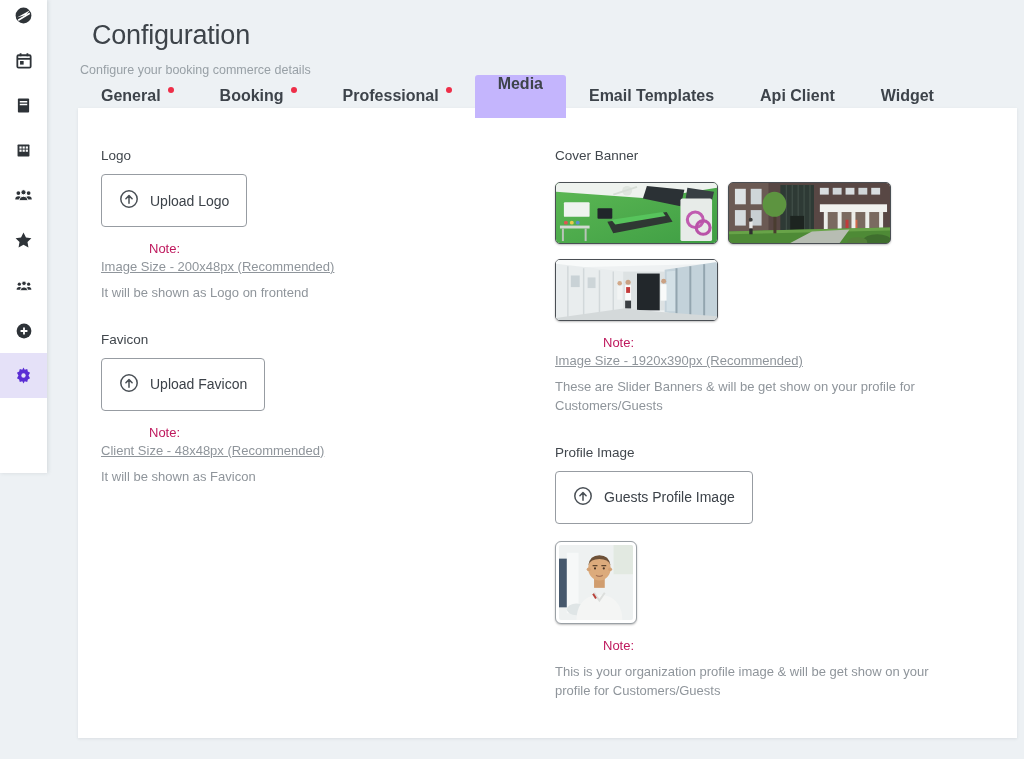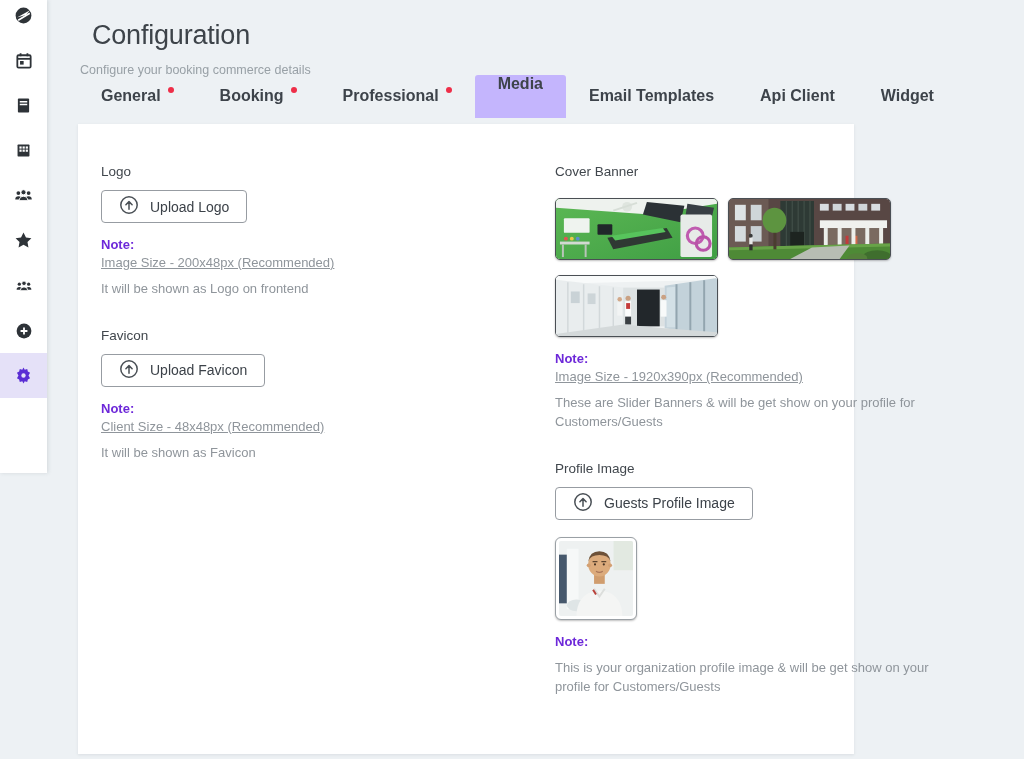--- a/index.html
+++ b/index.html
@@ -39,38 +39,38 @@
     display:flex; align-items:flex-start; gap:7px;
     font-size:16px; font-weight:700; color:#3d434a; cursor:pointer; white-space:nowrap;
   }
   .tab.active {
     height:43px; background:#c4b5fd; border-radius:3px 3px 0 0;
   }
   .tab-dot { width:6px; height:6px; border-radius:50%; background:#ee2e48; }
 
   
   .card {
-    position:absolute; left:78px; top:124px; width:776px; height:630px;
+    position:absolute; left:78px; top:108px; width:939px; height:630px;
     background:#ffffff; z-index:2;
     box-shadow:0 1px 3px rgba(60,70,80,0.10);
   }
   .col-left  { position:absolute; left:23px;  top:40px; width:430px; }
   .col-right { position:absolute; left:477px; top:40px; width:445px; }
 
   .section-label { font-size:13.5px; color:#41474d; }
   .upload-btn {
     margin-top:11px;
     display:inline-flex; align-items:center; gap:11px;
     background:#fff; border:1px solid #979ca2; border-radius:4px;
-    padding:4px 17px; font-size:14px; color:#3c4249; cursor:pointer;
+    padding:14px 17px; font-size:14px; color:#3c4249; cursor:pointer;
     font-family:"Liberation Sans", sans-serif;
   }
   .upload-btn svg { color:#4a5056; }
 
-  .note-label { margin-top:14px; font-size:13px; font-weight:700; color:#6d28d9; }
+  .note-label { margin-top:14px; font-size:13px; font-weight:400; color:#be185d;margin-left:48px; }
   .note-size  { margin-top:3px;  font-size:13px; color:#8f959b;text-decoration:underline; }
   .note-desc  { margin-top:10px; font-size:13px; color:#8f959b; line-height:1.45; }
 
   .section-gap { margin-top:29px; }
 
   .thumb-row { display:flex; gap:10px; margin-top:19px; }
   .thumb {
     box-sizing:border-box; border:1px solid #4a4f54; border-radius:5px;
     overflow:hidden; background:#fff; box-shadow:0 1px 2px rgba(0,0,0,0.25);
   }

